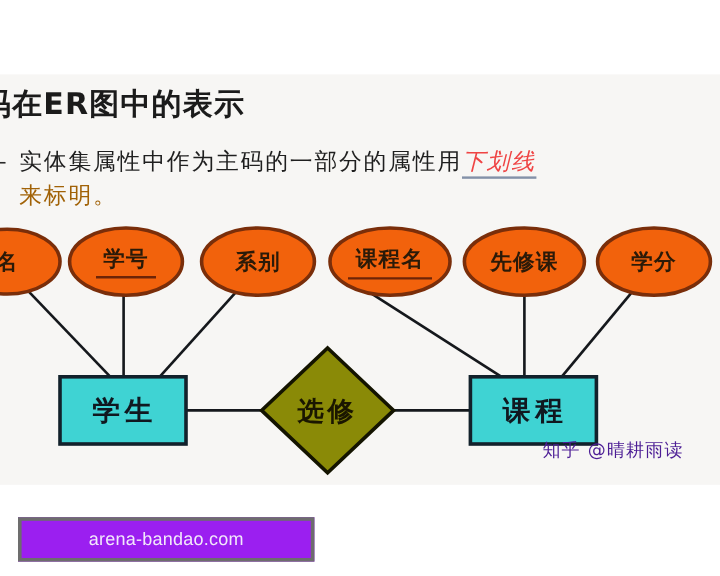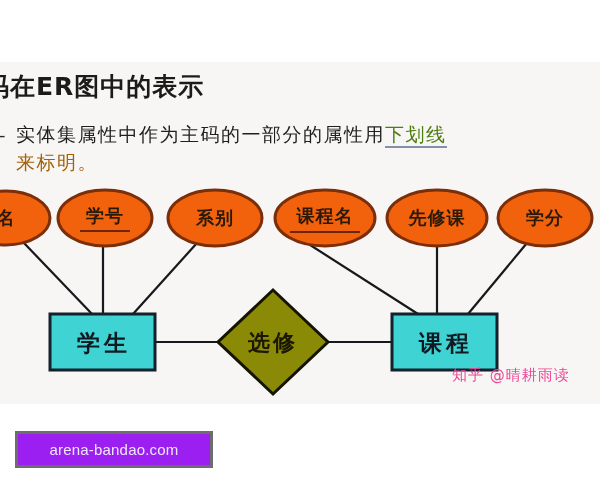--- a/index.html
+++ b/index.html
@@ -51,23 +51,24 @@
     position: absolute;
     left: 16px;
     top: 122px;
     font-family: "DejaVu Sans", sans-serif;
     font-size: 19px;
     color: #1f1f1f;
     letter-spacing: 1.5px;
     white-space: nowrap;
   }
   .kw-underline {
-    color: #4d7c0f;
+    color: #ef4444;
     border-bottom: 2px solid #8391a8;
     padding-bottom: 1px;
+    font-style: italic;
   }
   .body-line2 {
     position: absolute;
     left: 16px;
     top: 150px;
     font-family: "DejaVu Sans", sans-serif;
     font-size: 19px;
     color: #a16207;
     letter-spacing: 1.5px;
     white-space: nowrap;
@@ -110,31 +111,31 @@
     letter-spacing: 3px;
   }
 
   
   .watermark {
     position: absolute;
     left: 452px;
     top: 366px;
     font-family: "DejaVu Sans", sans-serif;
     font-size: 15px;
-    color: #ec4899;
+    color: #4c1d95;
     letter-spacing: 1px;
     white-space: nowrap;
   }
 
   
   .banner {
     position: absolute;
     left: 15px;
     top: 431px;
-    width: 198px;
+    width: 247px;
     height: 37px;
     background: #9B1FF0;
     border: 3px solid #6d6d6d;
     box-sizing: border-box;
     display: flex;
     align-items: center;
     justify-content: center;
   }
   .banner-text {
     font-family: "Liberation Sans", sans-serif;

